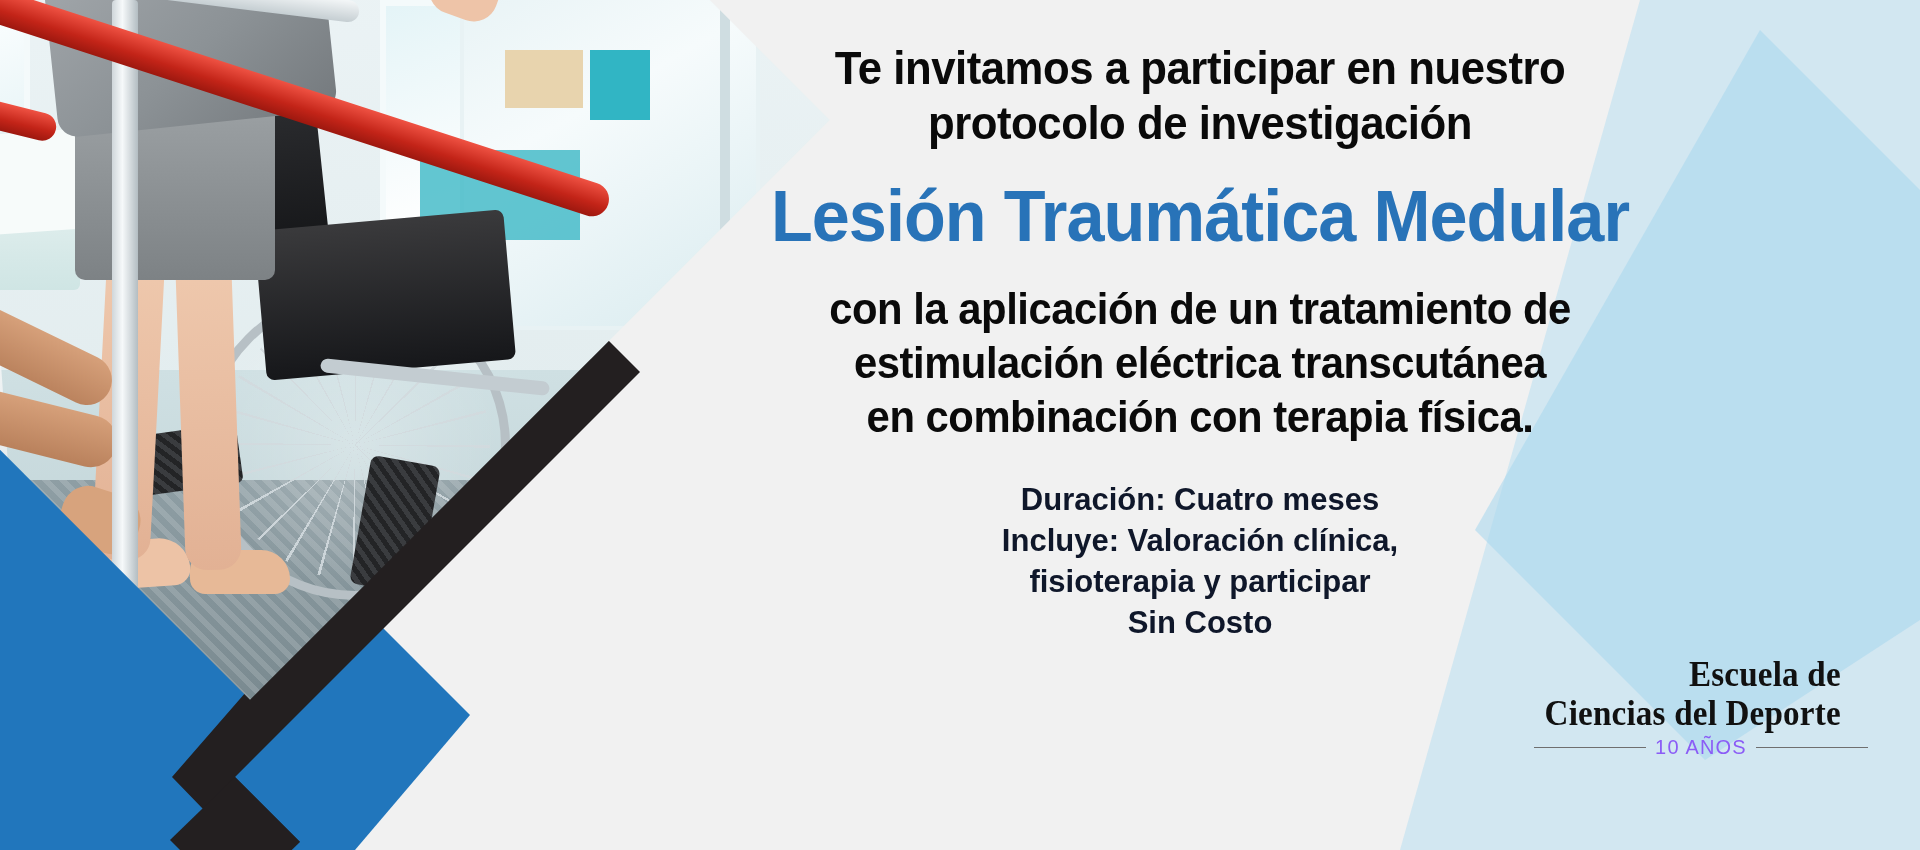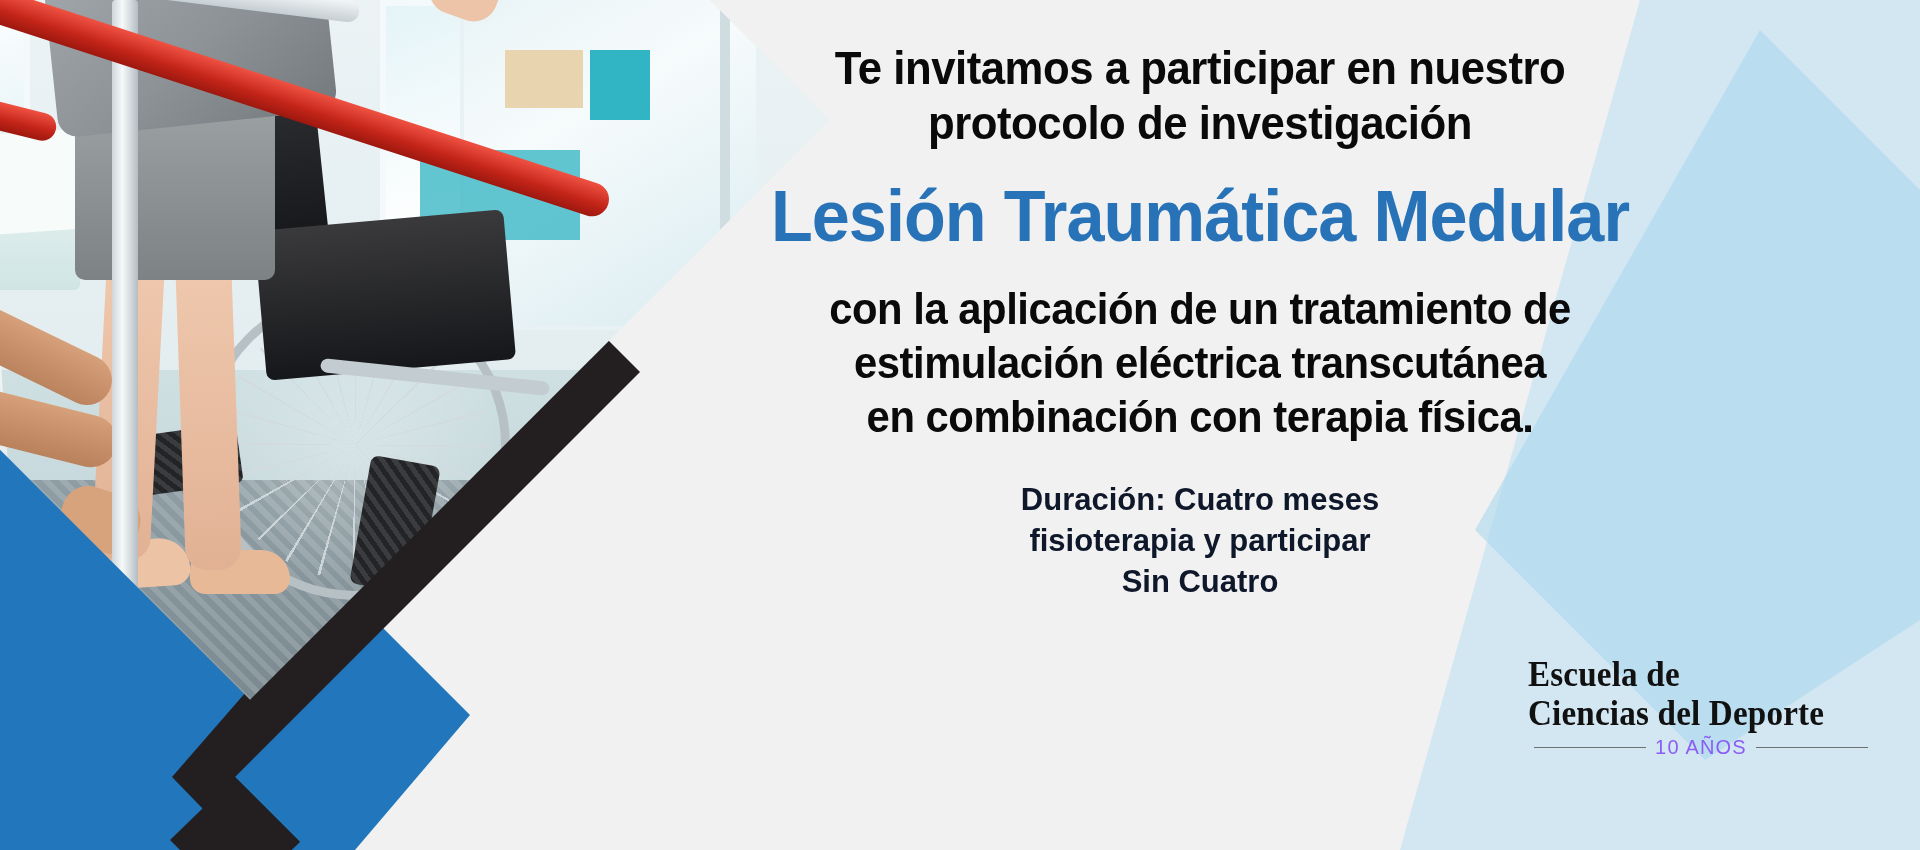--- a/index.html
+++ b/index.html
@@ -193,21 +193,21 @@
     line-height:1.32;
     color:#0f172a;
     margin-top:36px;
   }
 
   
   .logo {
     position:absolute;
     left:1528px; top:655px;
     width:340px;
-    text-align:left;
+    text-align:right;
     color:#111;
   }
   .logo-l1, .logo-l2 {
     font-family:"Liberation Serif", serif;
     font-weight:bold;
     font-size:36px;
     line-height:1.07;
     letter-spacing:0.2px;
     transform:scaleX(.92);
     transform-origin:left center;
@@ -311,22 +311,23 @@
     <div class="main-title">Lesión Traumática Medular</div>
 
     <div class="desc">
       <div>con la aplicación de un tratamiento de</div>
       <div>estimulación eléctrica transcutánea</div>
       <div>en combinación con terapia física.</div>
     </div>
 
     <div class="details">
       <div>Duración: Cuatro meses</div>
+      <div>Incluye: Valoración clínica,</div>
       <div>fisioterapia y participar</div>
-      <div>Sin Cuatro</div>
+      <div>Sin Costo</div>
     </div>
   </div>
 
   <div class="logo">
     <div class="logo-l1">Escuela de</div>
     <div class="logo-l2">Ciencias del Deporte</div>
     <div class="logo-rule">
       <span class="ln"></span>
       <span class="logo-years">10 AÑOS</span>
       <span class="ln"></span>

